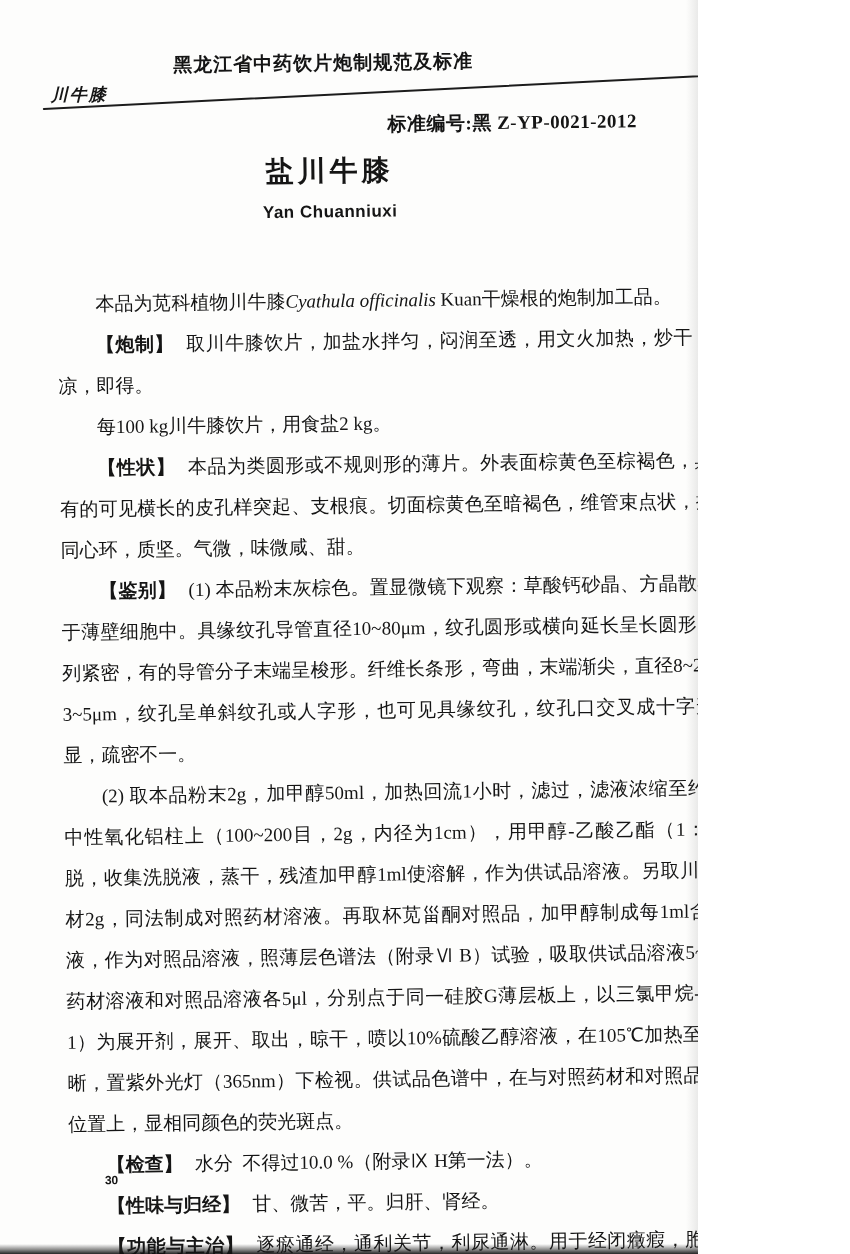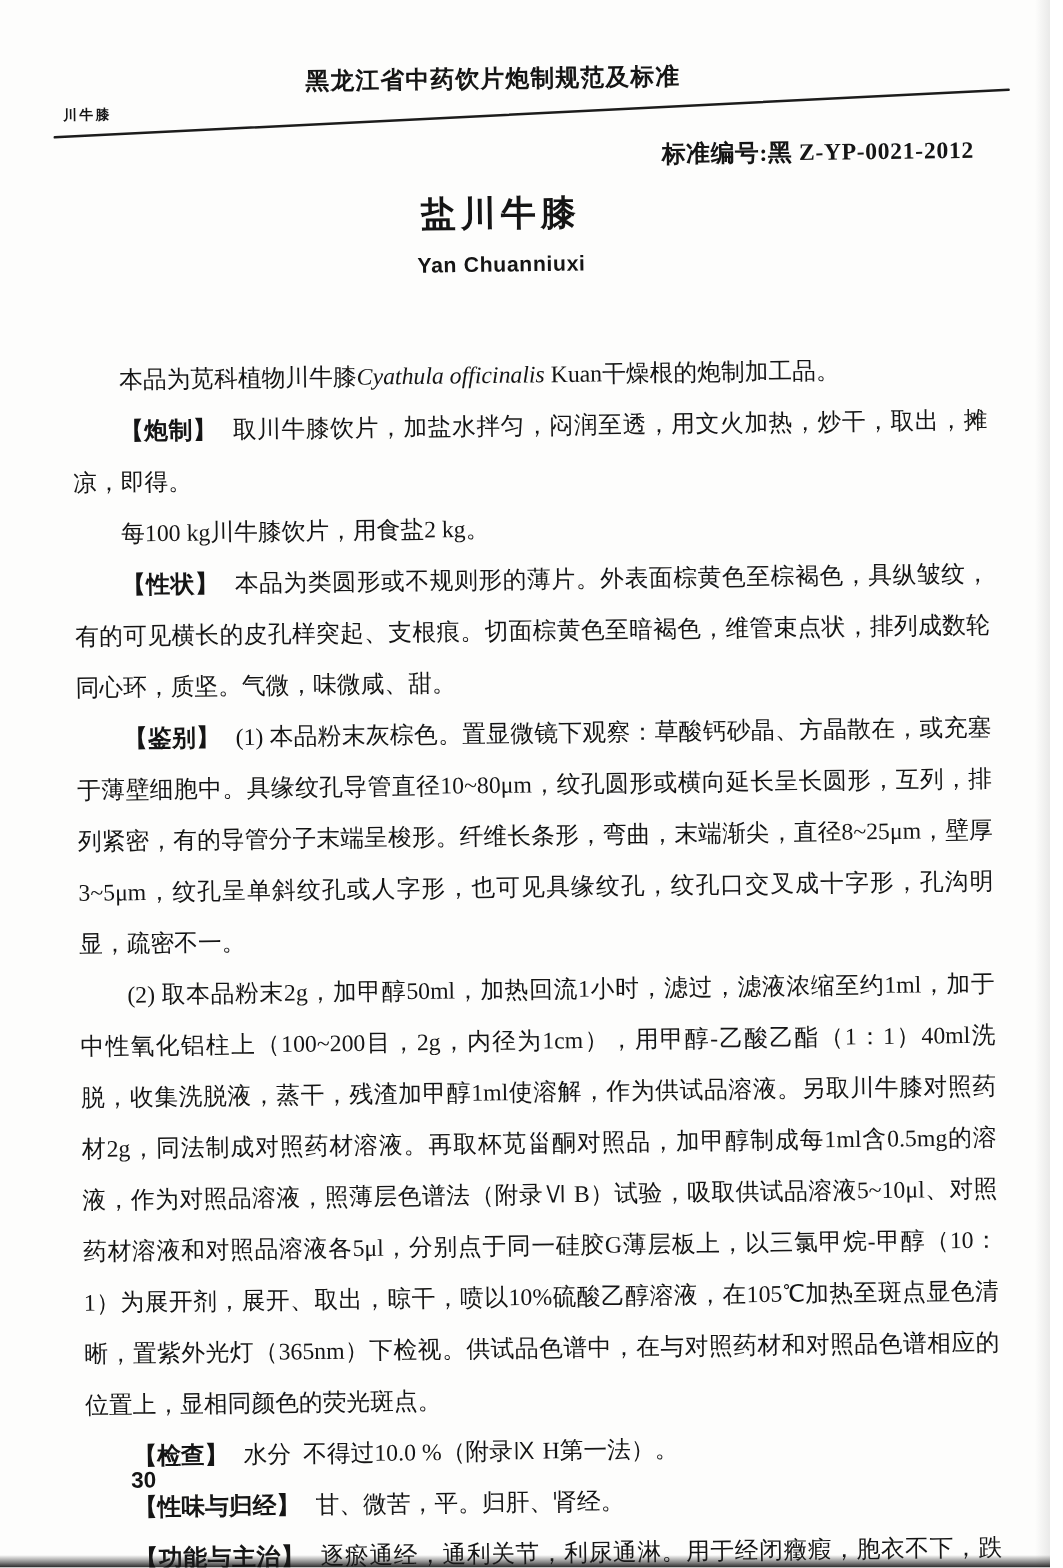--- a/index.html
+++ b/index.html
@@ -4,34 +4,34 @@
 <style>
   html,body { margin:0; padding:0; }
   body {
     width:850px; height:1254px;
     background:#ffffff;
     font-family:"Liberation Serif", serif;
     color:#151515;
     -webkit-font-smoothing:antialiased;
   }
   .sheet {
-    position:relative; width:840px; height:1254px;
+    position:relative; width:698px; height:1254px;
     background:#fdfdfc; overflow:hidden;
   }
   .skew { position:absolute; inset:0; transform:rotate(-0.75deg); transform-origin:50% 40%; }
 
   
   .book-title {
     position:absolute; top:50px; left:0; right:40px;
     text-align:center; font-size:19px; font-weight:bold; letter-spacing:1px;
     font-family:"Liberation Serif", serif;
   }
   .running-title {
     position:absolute; top:80px; left:56px;
-    font-size:11px; font-weight:bold; letter-spacing:2px;
+    font-size:17px; font-weight:bold; letter-spacing:2px;font-style:italic;
   }
   .header-rule {
     position:absolute; top:104px; left:48px; width:766px; height:2px;
     background:#1c1c1c; transform:rotate(-2.1deg); transform-origin:left center;
     border-radius:1px;
   }
   .std-number {
     position:absolute; top:112px; right:56px;
     font-size:19px; font-weight:bold; letter-spacing:0.5px;
   }
@@ -55,21 +55,21 @@
   .para { margin:0; text-indent:2em; }
   .sec-label { font-weight:bold; margin-right:0.65em; }
   .sec-label:empty { margin:0; }
   .subhead { font-weight:normal; margin-right:0.5em; }
   .subhead:empty { margin:0; }
   .latin { font-style:italic; }
 
   
   .page-number {
     position:absolute; left:96px; top:1170px;
-    font-size:18px; font-weight:bold;
+    font-size:12px; font-weight:bold;
     font-family:"Liberation Sans", sans-serif;
   }
 
   
   .edge-bottom {
     position:absolute; left:0; right:0; bottom:0; height:10px;
     background:linear-gradient(to bottom, rgba(30,30,30,0) 0%, rgba(30,30,30,0.55) 60%, rgba(15,15,15,0.9) 100%);
     pointer-events:none;
   }
   .edge-right {

